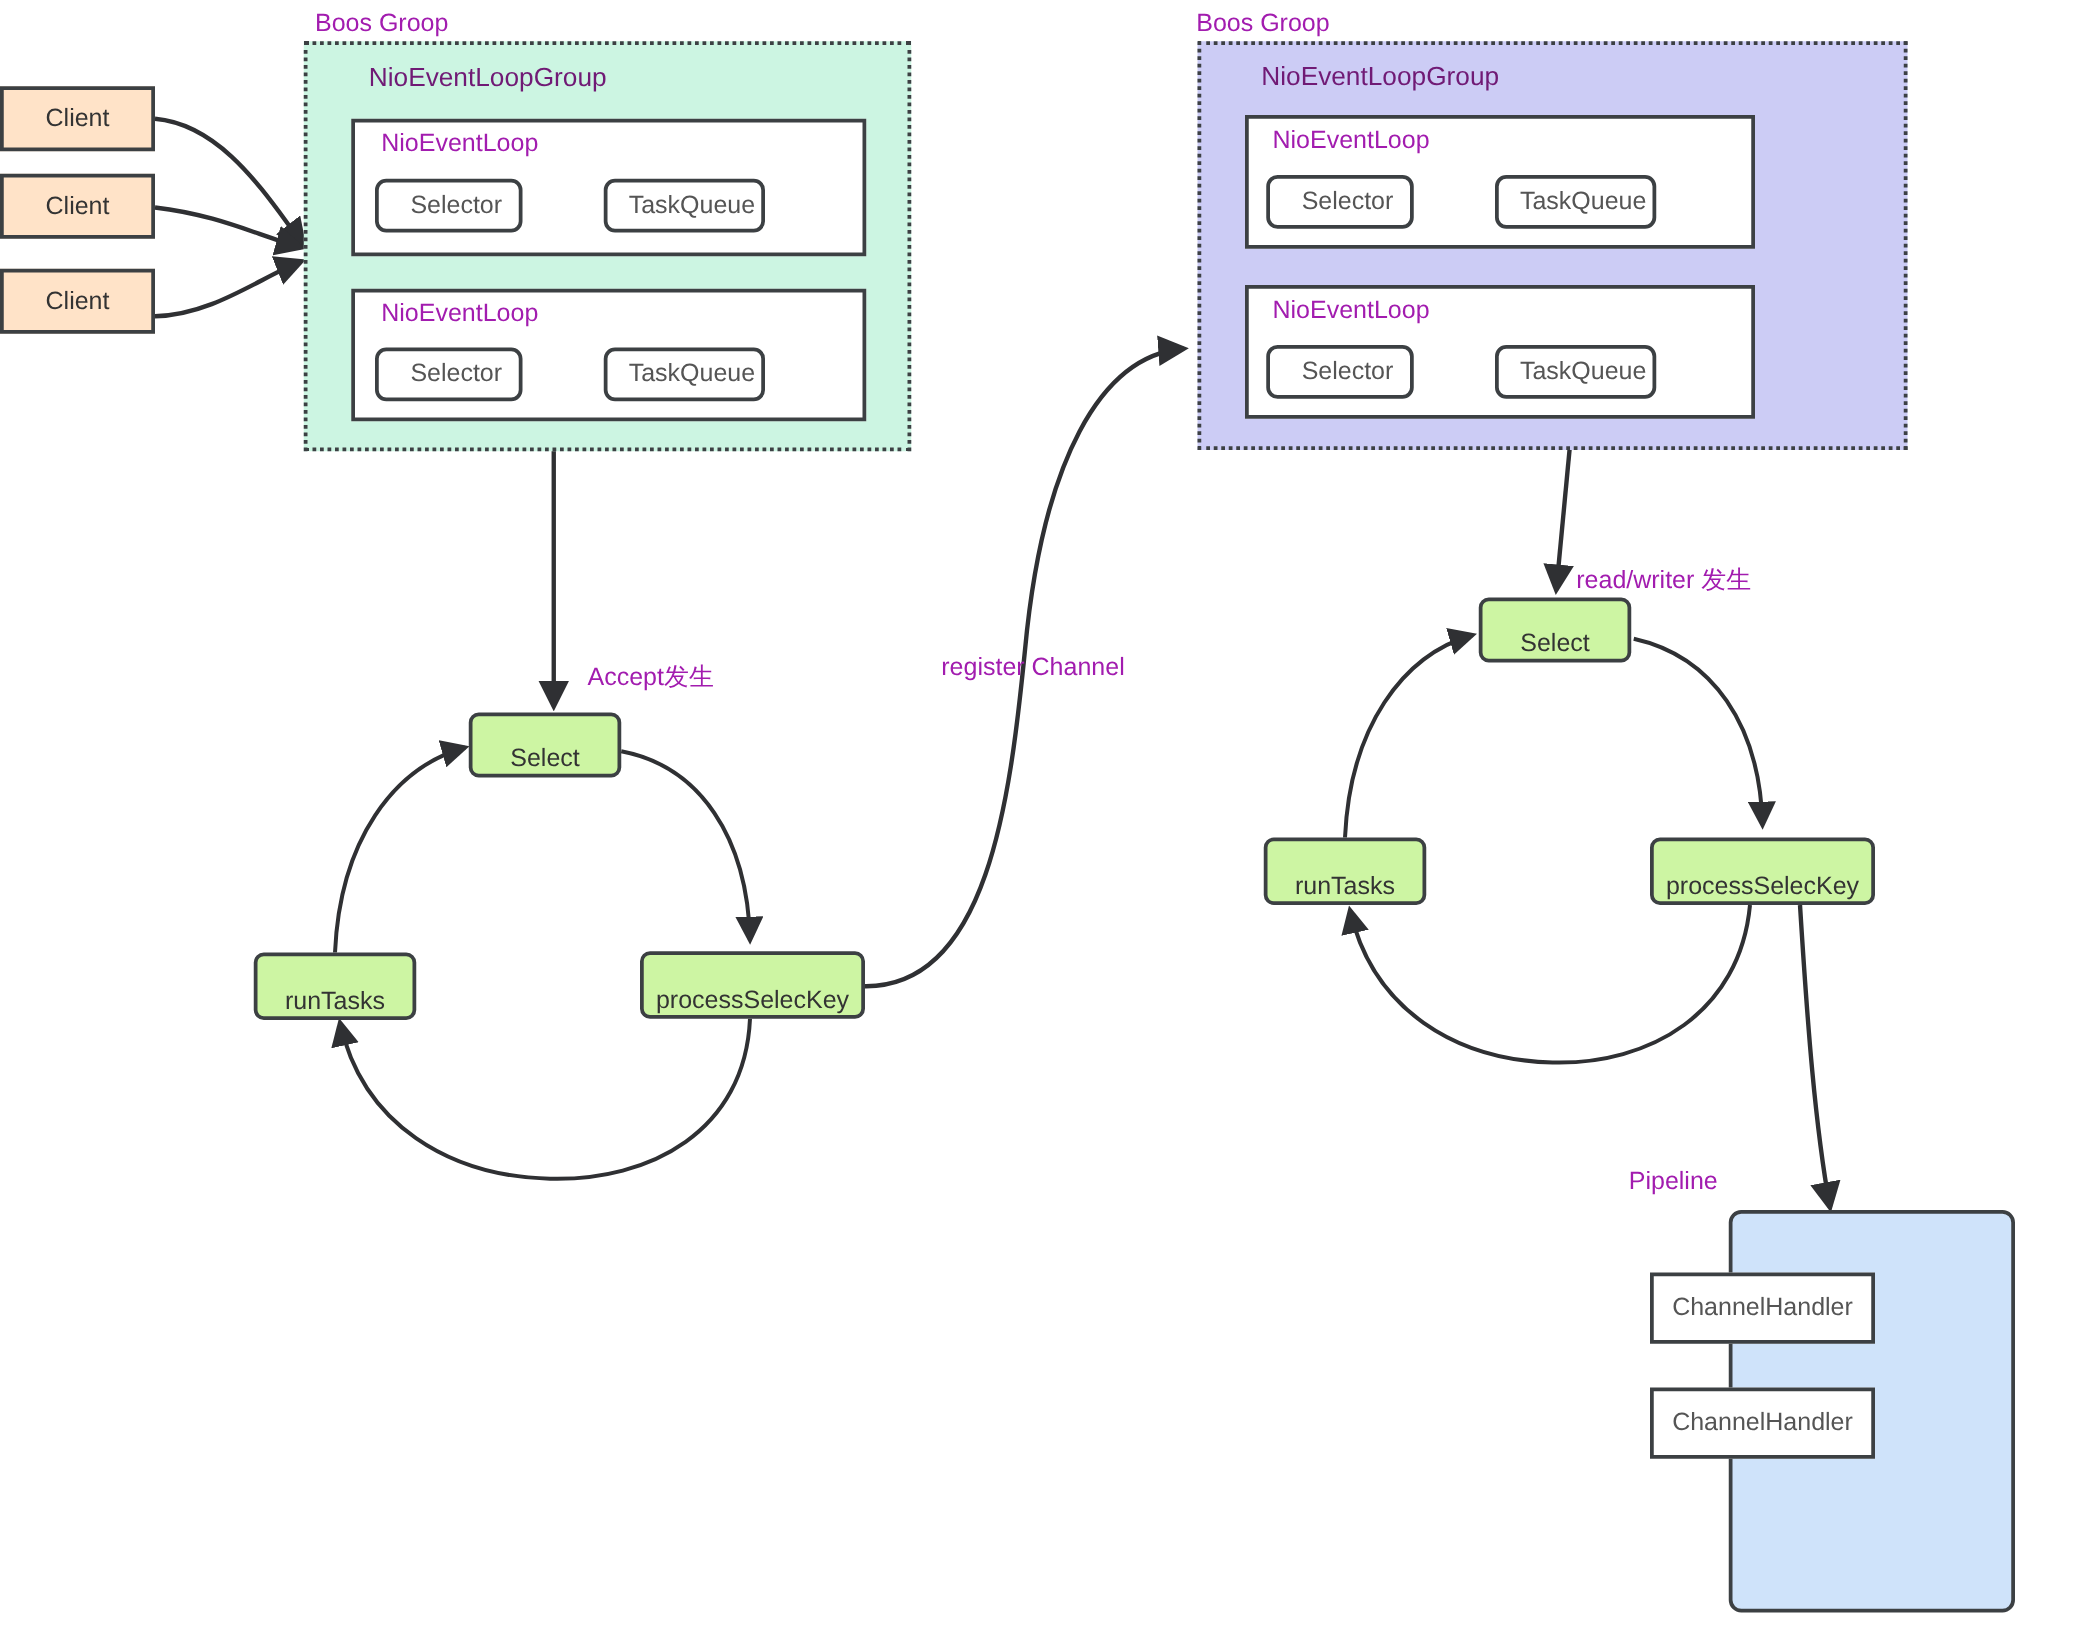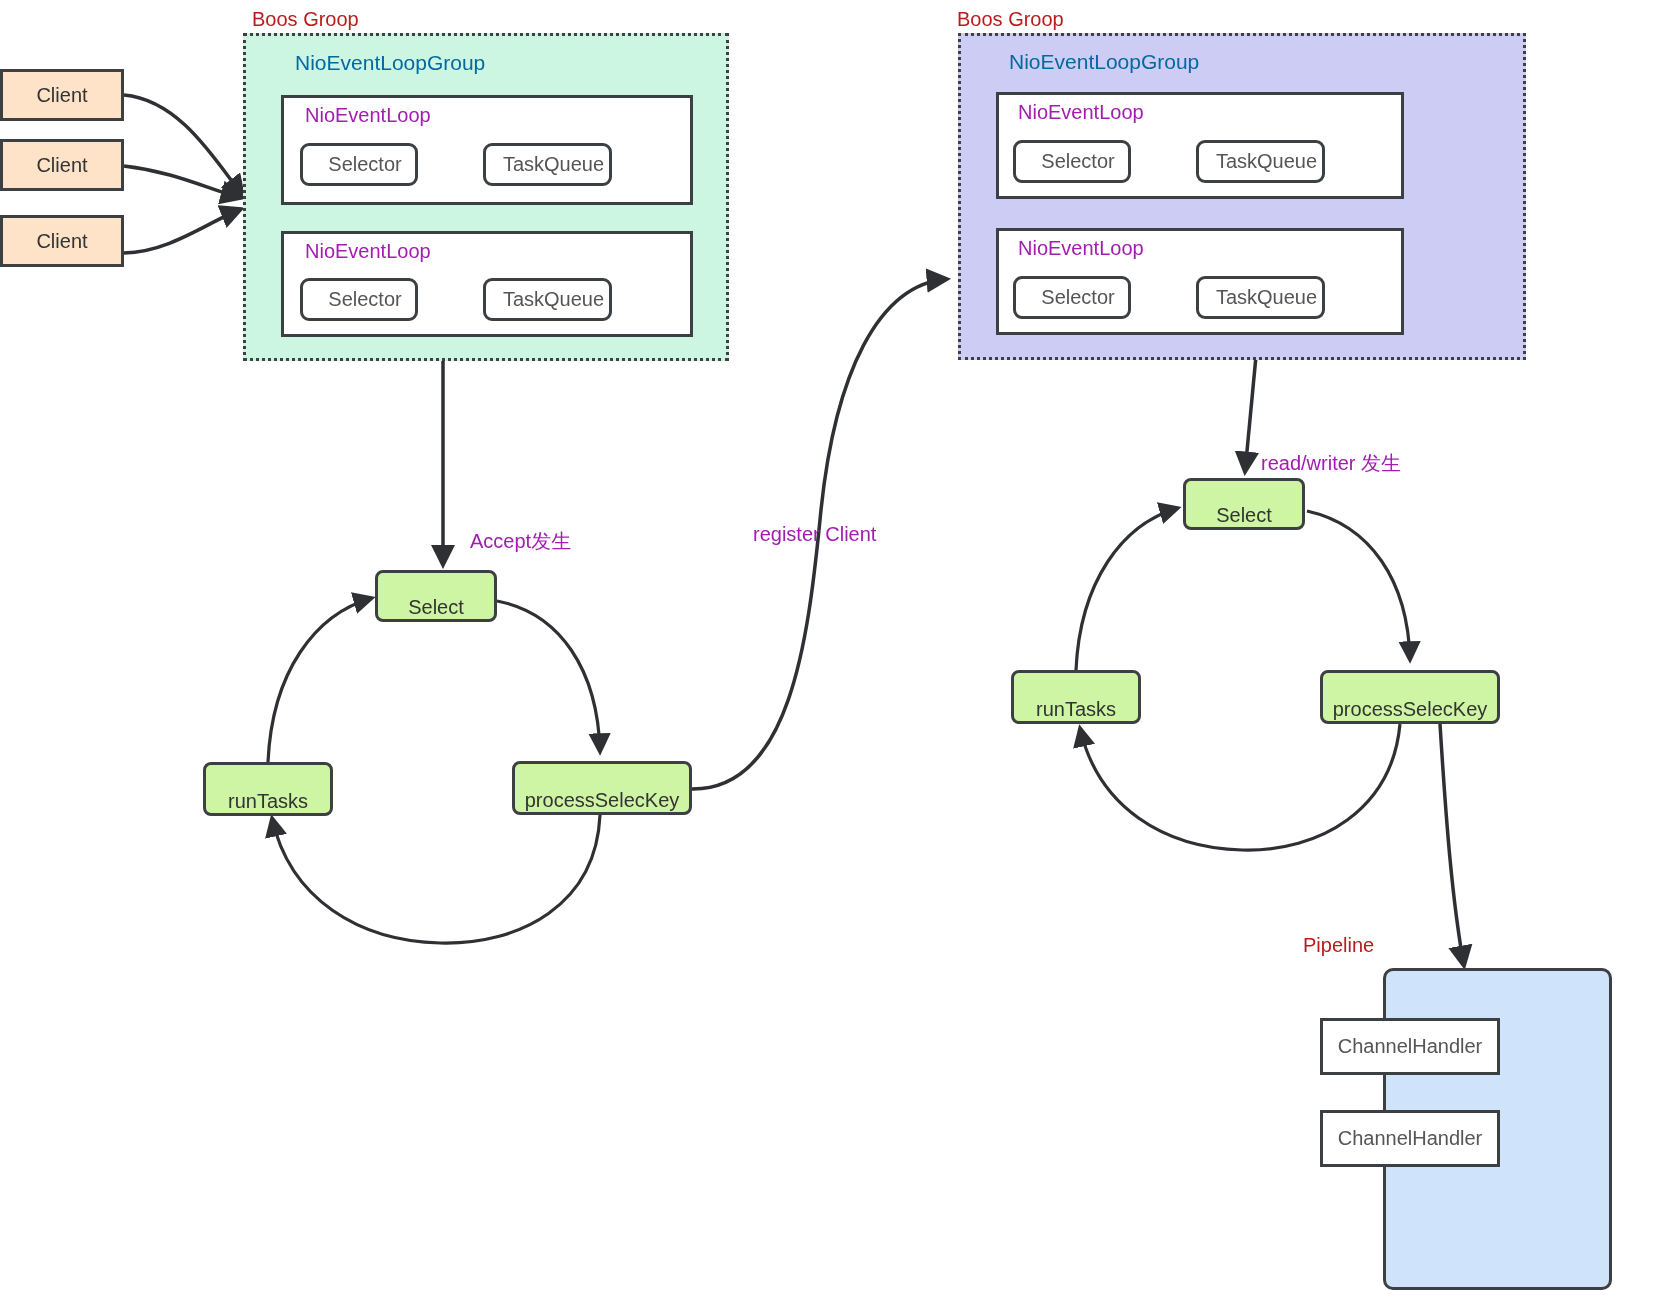--- a/index.html
+++ b/index.html
@@ -27,27 +27,27 @@
   .group-box {
     position: absolute;
     box-sizing: border-box;
     border: 3px dotted #3c4043;
   }
   .group-boss { background: #ccf5e2; }
   .group-work { background: #ccccf5; }
   .group-caption {
     position: absolute;
     font-size: 20px;
-    color: #b91c1c;
+    color: #a21caf;
     white-space: nowrap;
   }
   .group-title {
     position: absolute;
     font-size: 21px;
-    color: #0369a1;
+    color: #701a75;
     white-space: nowrap;
     font-weight: 400;
   }
   
   .box-white {
     position: absolute;
     box-sizing: border-box;
     background: #ffffff;
     border: 3px solid #3c4043;
   }
@@ -226,21 +226,21 @@
   </div>
 
   <div class="green-node" style="left:512px; top:761px; width:180px; height:54px;">
     <span>processSelecKey</span>
   </div>
 
   <div class="green-node" style="left:203px; top:762px; width:130px; height:54px;">
     <span>runTasks</span>
   </div>
 
-  <div class="edge-label" style="left:753px; top:523px;">register Client</div>
+  <div class="edge-label" style="left:753px; top:523px;">register Channel</div>
 
   <div class="edge-label" style="left:1261px; top:450px;">read/writer 发生</div>
 
   <div class="green-node" style="left:1183px; top:478px; width:122px; height:52px;">
     <span>Select</span>
   </div>
 
   <div class="green-node" style="left:1320px; top:670px; width:180px; height:54px;">
     <span>processSelecKey</span>
   </div>

